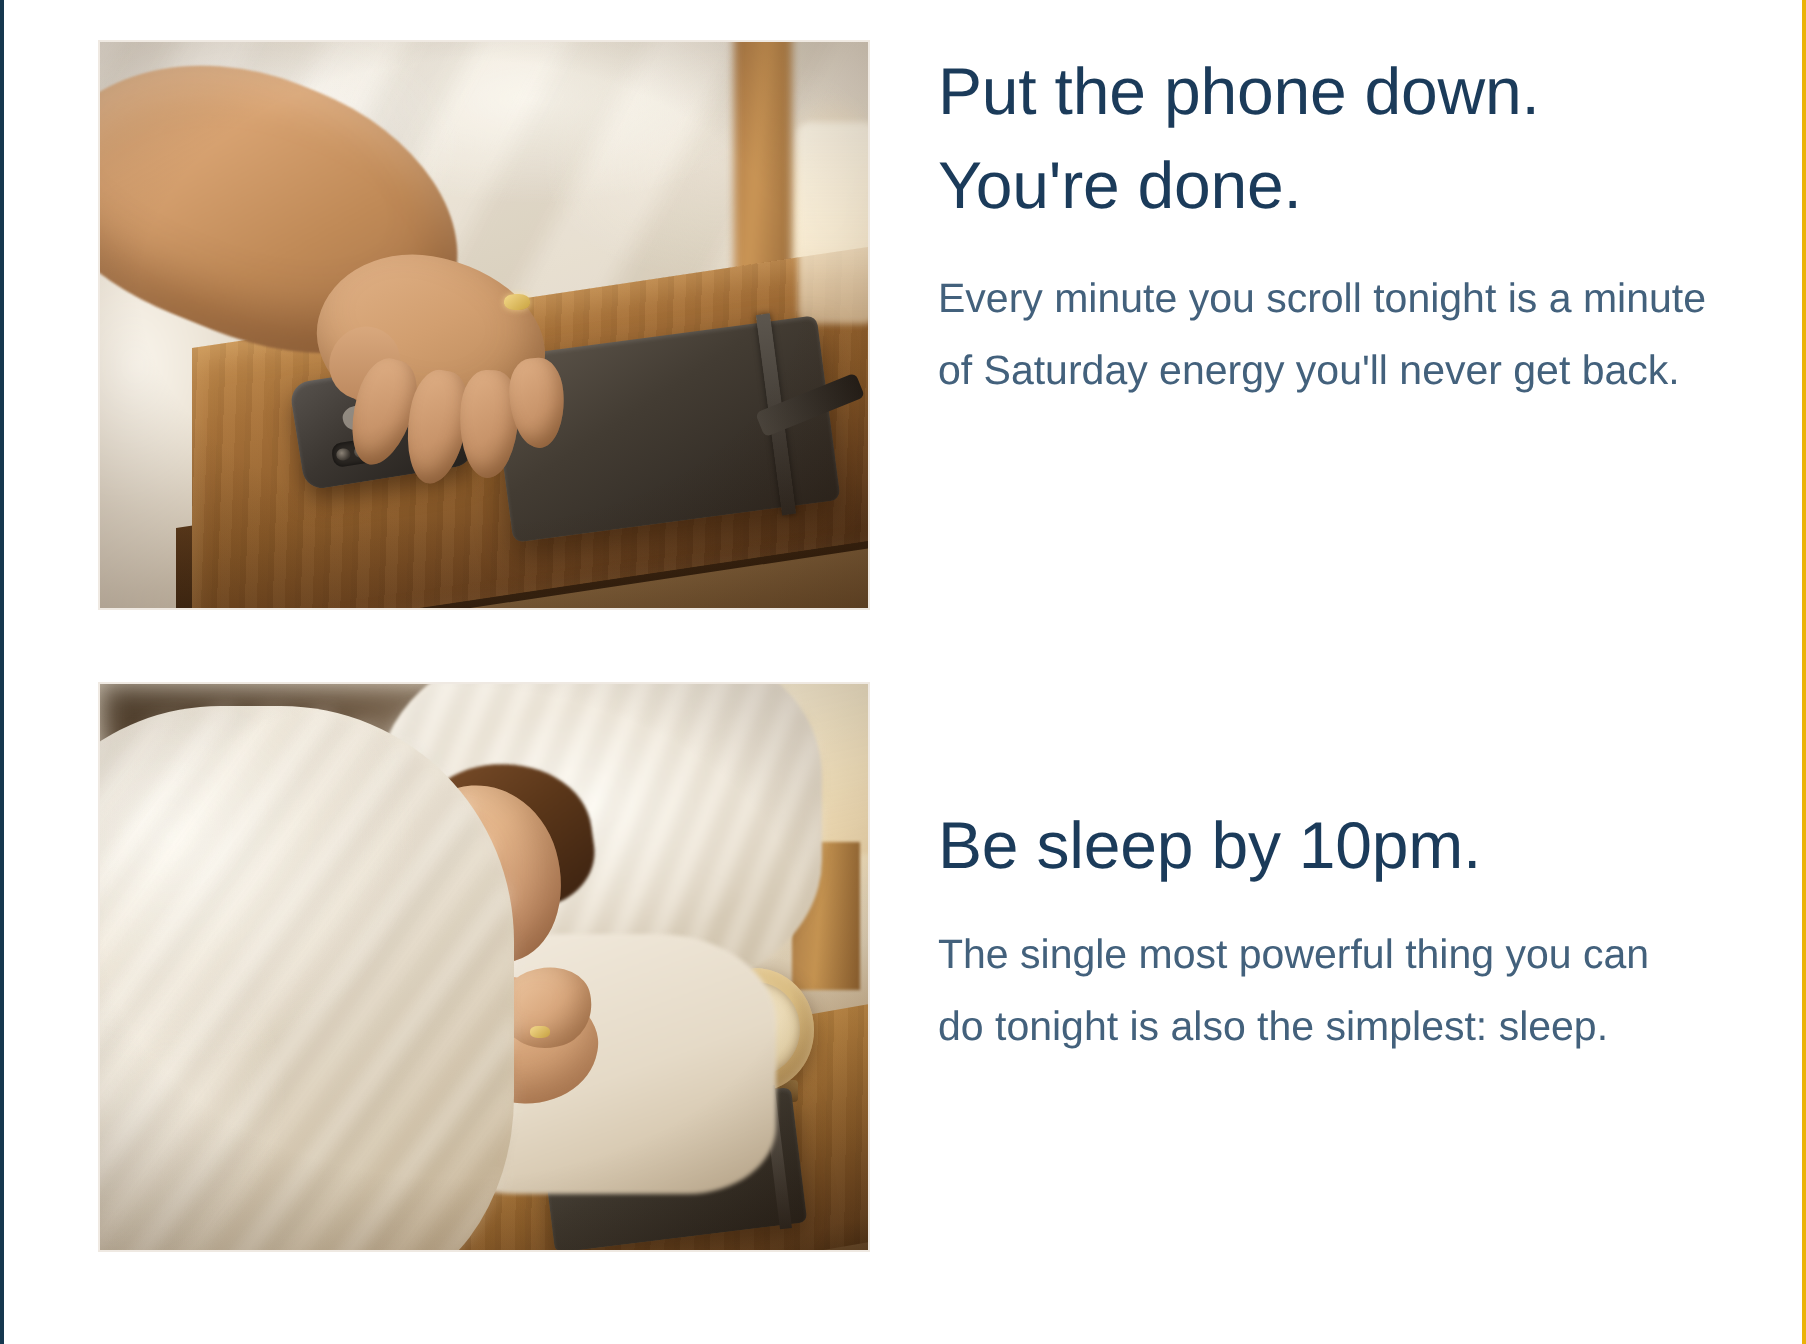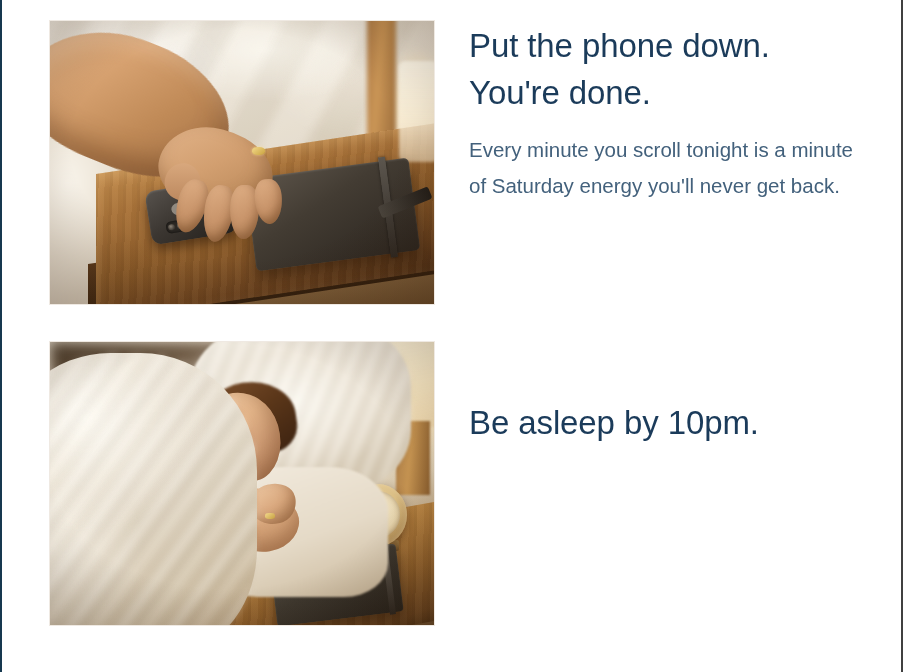--- a/index.html
+++ b/index.html
@@ -12,21 +12,21 @@
     background: #ffffff;
     font-family: "Liberation Sans", sans-serif;
     overflow: hidden;
     position: relative;
   }
   #page {
     position: absolute;
     inset: 0;
     background: #ffffff;
     border-left: 2px solid #16384f;
-    border-right: 2px solid #404040;
+    border-right: 2px solid #eab308;
     box-sizing: border-box;
   }
 
   .block {
     position: absolute;
     display: flex;
     align-items: flex-start;
   }
 
   
@@ -499,17 +499,18 @@
         <div class="s2-lip"></div>
         <div class="s2-arm2"></div>
         <div class="s2-fist"></div>
         <div class="s2-ring2"></div>
         <div class="s2-duvet"></div>
         <div class="s2-vig"></div>
       </div>
     </div>
 
     <div class="copy">
-      <h2 class="headline">Be asleep by 10pm.</h2>
+      <h2 class="headline">Be sleep by 10pm.</h2>
+      <p class="body-copy">The single most powerful thing you can do tonight is also the simplest: sleep.</p>
     </div>
   </div>
 
 </div>
 
 </body></html>

